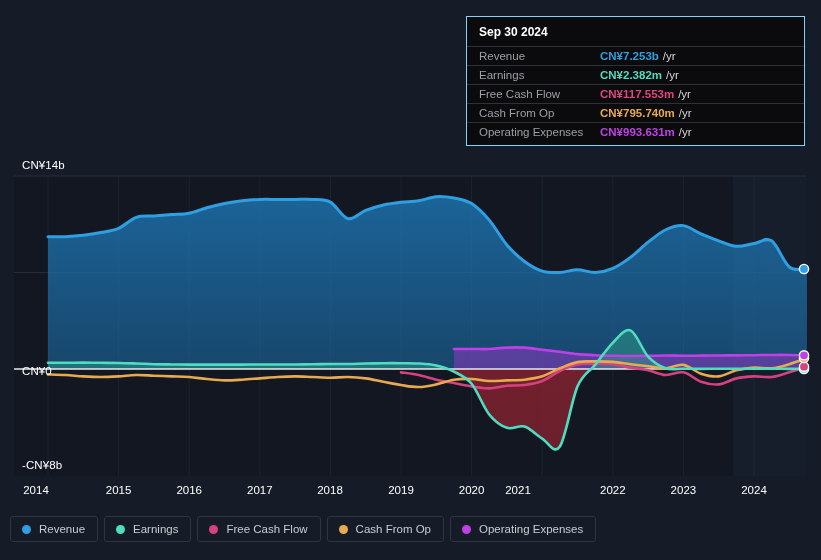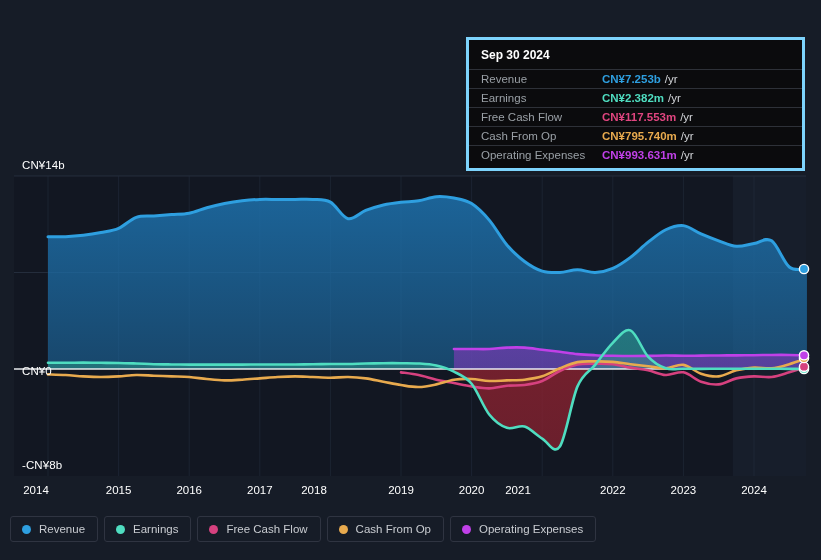--- a/index.html
+++ b/index.html
@@ -62,25 +62,24 @@
     white-space: nowrap;
   }
 
   
   #tooltip {
     position: absolute;
     left: 466px;
     top: 16px;
     width: 339px;
     background: #0b0b0d;
-    border: 3px solid #7dd3fc;
+    border: 1px solid #7dd3fc;
     box-sizing: border-box;
     padding: 6px 0 4px 0;
     font-size: 11.5px;
-    margin-top: 21px;
   }
   #tooltip-date {
     color: #ffffff;
     font-weight: bold;
     font-size: 12px;
     padding: 2px 12px 7px 12px;
   }
   .tt-row {
     display: flex;
     align-items: baseline;
@@ -204,21 +203,21 @@
 
   <div class="y-axis-label" id="y-label-top">CN¥14b</div>
   <div class="y-axis-label" id="y-label-zero">CN¥0</div>
   <div class="y-axis-label" id="y-label-bottom">-CN¥8b</div>
 
   <div id="x-axis-labels">
       <div class="x-axis-label" style="left: 36px;">2014</div>
       <div class="x-axis-label" style="left: 118.6px;">2015</div>
       <div class="x-axis-label" style="left: 189.2px;">2016</div>
       <div class="x-axis-label" style="left: 259.8px;">2017</div>
-      <div class="x-axis-label" style="left: 314px; text-align: right;">2018</div>
+      <div class="x-axis-label" style="left: 330px; text-align: right;">2018</div>
       <div class="x-axis-label" style="left: 401px;">2019</div>
       <div class="x-axis-label" style="left: 471.6px;">2020</div>
       <div class="x-axis-label" style="left: 518px;">2021</div>
       <div class="x-axis-label" style="left: 612.8px;">2022</div>
       <div class="x-axis-label" style="left: 683.4px;">2023</div>
       <div class="x-axis-label" style="left: 754px;">2024</div>
     </div>
 
   <div id="tooltip">
     <div id="tooltip-date">Sep 30 2024</div>

